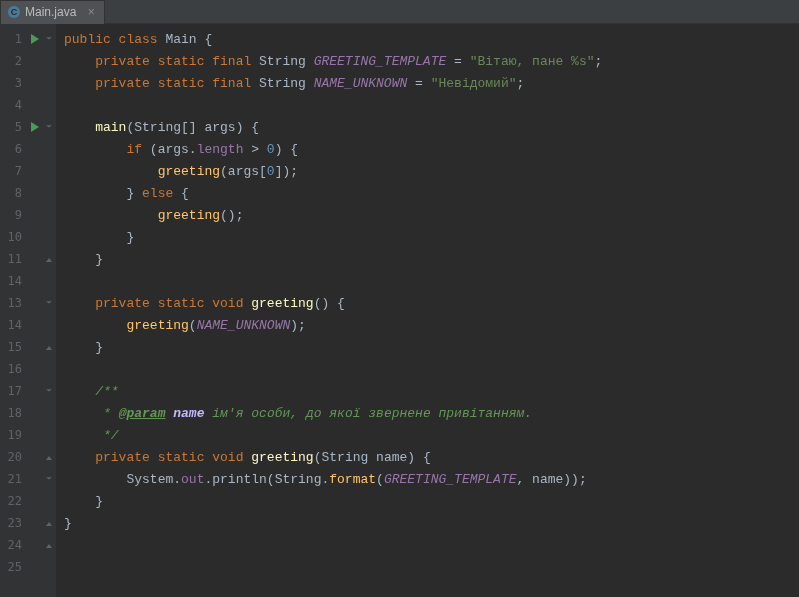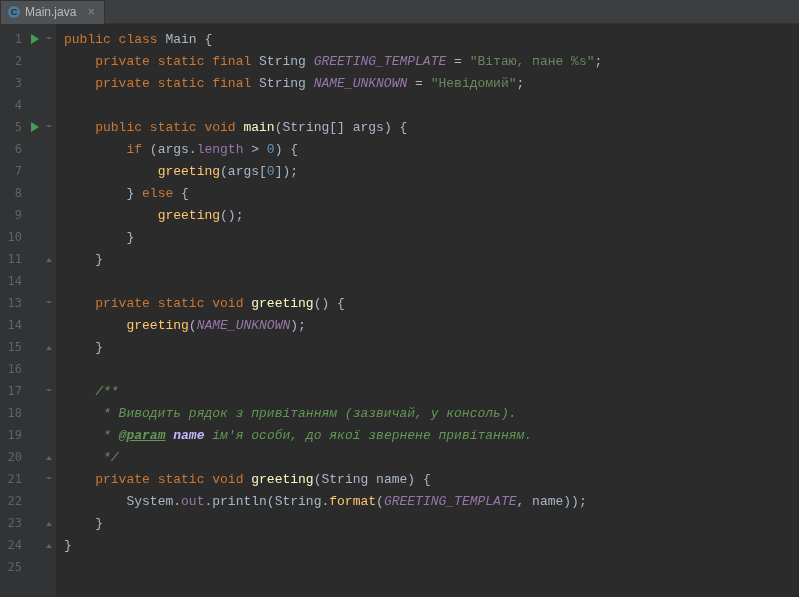--- a/index.html
+++ b/index.html
@@ -302,34 +302,33 @@
         <span class="line-number">25</span>
         <span class="run-marker"></span>
         <span class="fold-marker"></span>
       </div>
     </div>
   <div class="code-area" id="code-area">
       <div class="code-line"><span class="kw">public class </span><span>Main {</span></div>
       <div class="code-line"><span>    </span><span class="kw">private static final </span><span>String </span><span class="const">GREETING_TEMPLATE</span><span> = </span><span class="str">"Вітаю, пане %s"</span><span>;</span></div>
       <div class="code-line"><span>    </span><span class="kw">private static final </span><span>String </span><span class="const">NAME_UNKNOWN</span><span> = </span><span class="str">"Невідомий"</span><span>;</span></div>
       <div class="code-line"><span></span></div>
-      <div class="code-line"><span>    </span><span class="kw">public static void </span><span class="methoddecl">main</span><span>(String[] args) {</span></div>
+      <div class="code-line"><span>    </span><span class="methoddecl">main</span><span>(String[] args) {</span></div>
       <div class="code-line"><span>        </span><span class="kw">if </span><span>(args.</span><span class="field">length</span><span> &gt; </span><span class="num">0</span><span>) {</span></div>
       <div class="code-line"><span>            </span><span class="method">greeting</span><span>(args[</span><span class="num">0</span><span>]);</span></div>
       <div class="code-line"><span>        </span><span>} </span><span class="kw">else </span><span>{</span></div>
       <div class="code-line"><span>            </span><span class="method">greeting</span><span>();</span></div>
       <div class="code-line"><span>        </span><span>}</span></div>
       <div class="code-line"><span>    </span><span>}</span></div>
       <div class="code-line"><span></span></div>
       <div class="code-line"><span>    </span><span class="kw">private static void </span><span class="methoddecl">greeting</span><span>() {</span></div>
       <div class="code-line"><span>        </span><span class="method">greeting</span><span>(</span><span class="const">NAME_UNKNOWN</span><span>);</span></div>
       <div class="code-line"><span>    </span><span>}</span></div>
       <div class="code-line"><span></span></div>
       <div class="code-line"><span>    </span><span class="comment">/**</span></div>
-      <div class="code-line"><span>     </span><span class="comment">* Виводить рядок з привітанням (зазвичай, у консоль).</span></div>
       <div class="code-line"><span>     </span><span class="comment">* </span><span class="doctag">@param</span><span class="comment"> </span><span class="docparam">name</span><span class="comment"> ім'я особи, до якої звернене привітанням.</span></div>
       <div class="code-line"><span>     </span><span class="comment">*/</span></div>
       <div class="code-line"><span>    </span><span class="kw">private static void </span><span class="methoddecl">greeting</span><span>(String name) {</span></div>
       <div class="code-line"><span>        </span><span>System.</span><span class="field">out</span><span>.println(String.</span><span class="method">format</span><span>(</span><span class="const">GREETING_TEMPLATE</span><span>, name));</span></div>
       <div class="code-line"><span>    </span><span>}</span></div>
       <div class="code-line"><span>}</span></div>
       <div class="code-line"><span></span></div>
     </div>
 </div>
 

